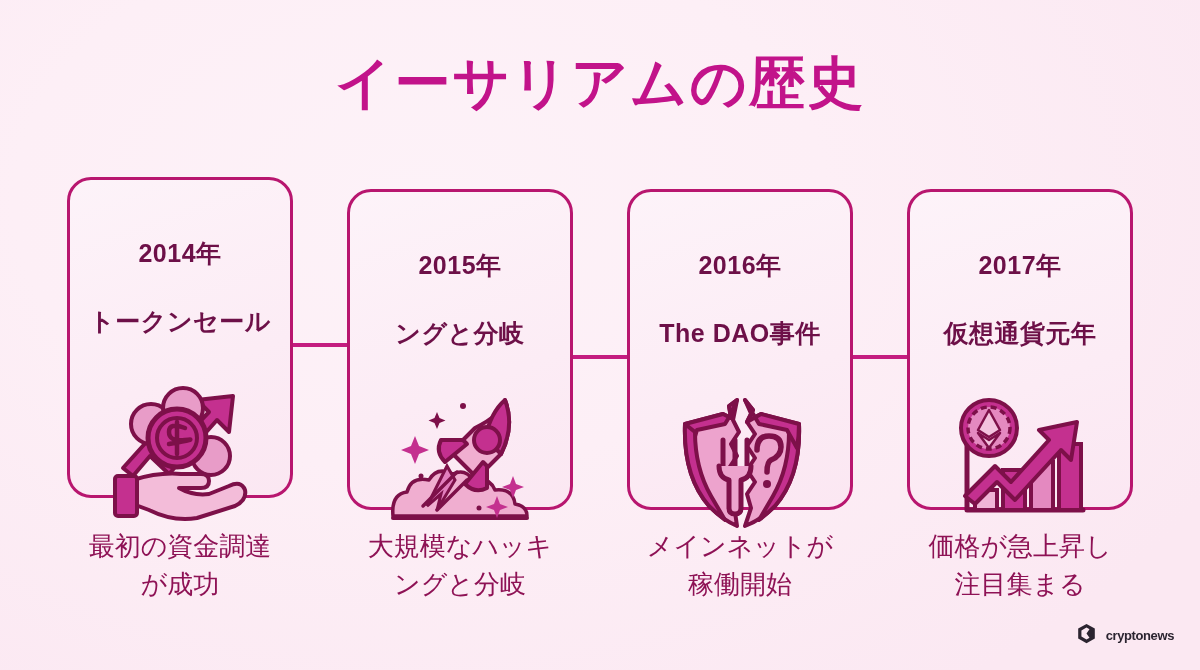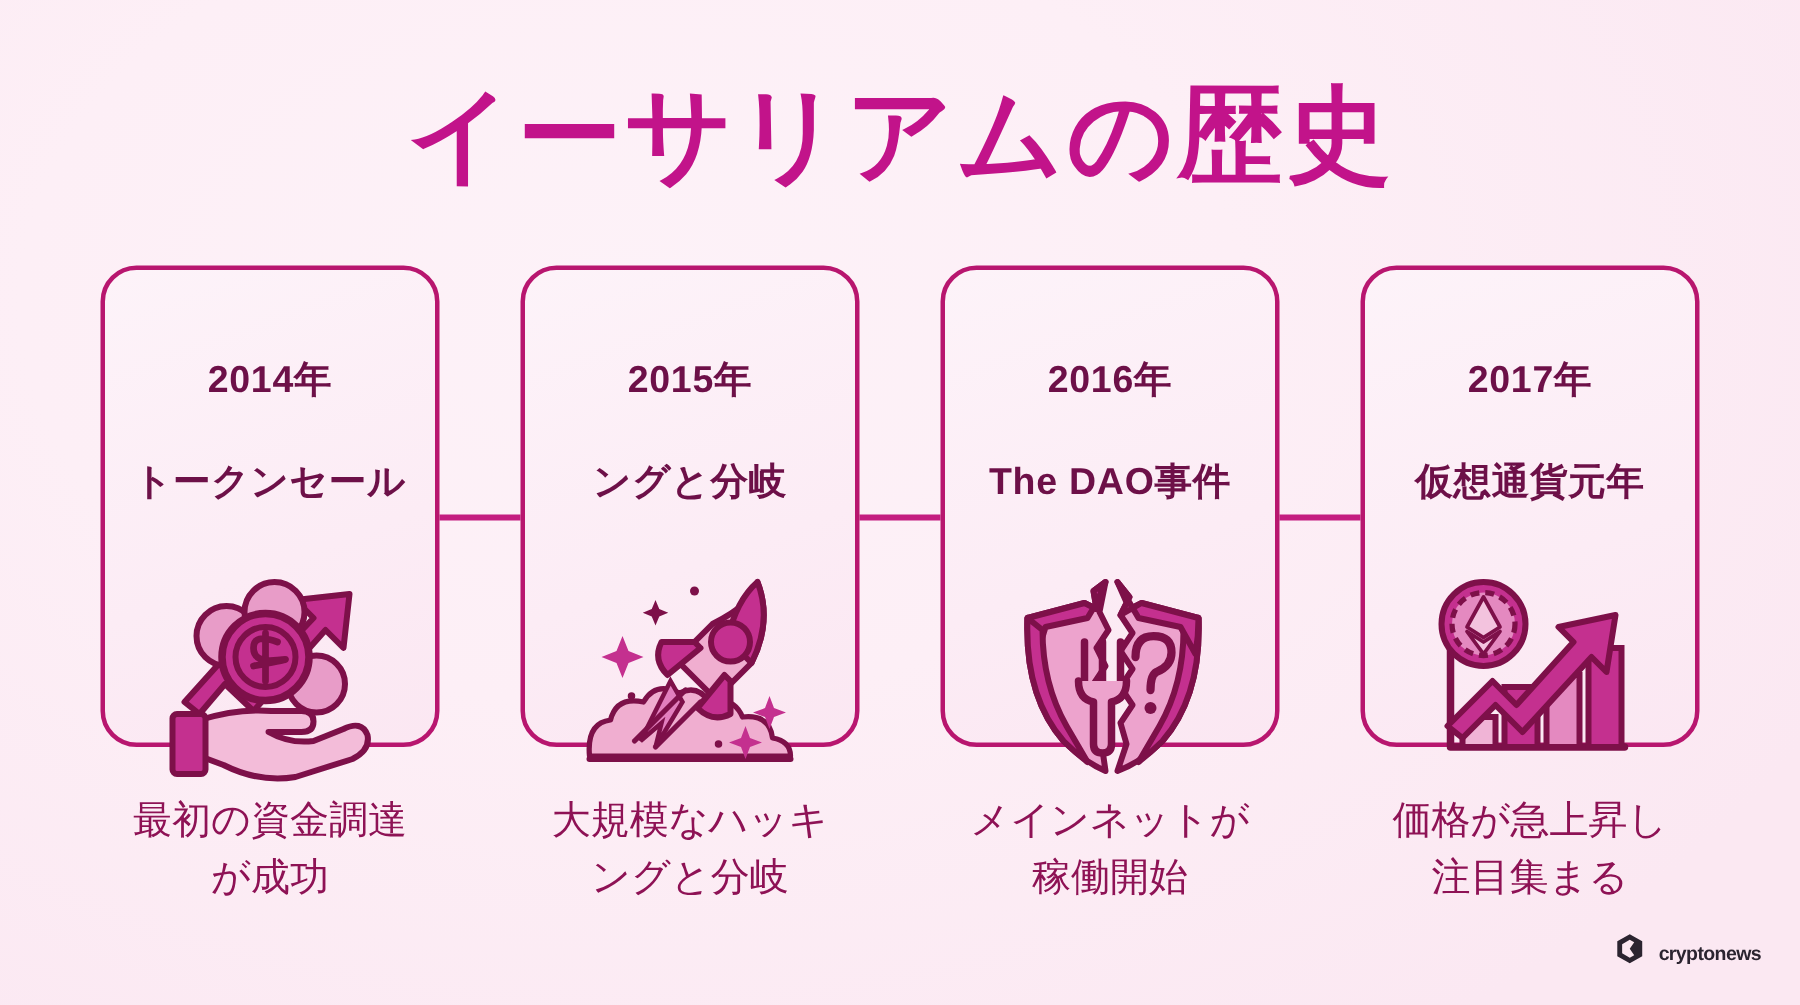--- a/index.html
+++ b/index.html
@@ -11,21 +11,21 @@
     position:relative;
     overflow:hidden;
   }
   .stage { position:absolute; inset:0; }
 
   
   .title {
     position:absolute;
     top:52px; left:0; right:0;
     text-align:center;
-    font-size:70px;
+    font-size:56px;
     font-weight:bold;
     letter-spacing:2px;
     color:#c2138a;
     line-height:1.1;
   }
 
   
   .cards {
     position:absolute;
     top:177px; left:0; right:0;
@@ -33,21 +33,21 @@
     display:flex;
     align-items:stretch;
     justify-content:center;
   }
   .card-slot {
     width:226px;
     position:relative;
     display:flex;
     flex-direction:column;
   }
-  .card-slot + .card-slot { margin-left:54px; }
+  .card-slot + .card-slot { margin-left:54px;margin-top:12px; }
 
   .card {
     width:226px;
     height:321px;
     border:3px solid #b8166f;
     border-radius:24px;
     background:linear-gradient(160deg,#fdf3f9 0%, #fcecf5 60%, #fbe7f2 100%);
     display:flex;
     flex-direction:column;
     align-items:center;

